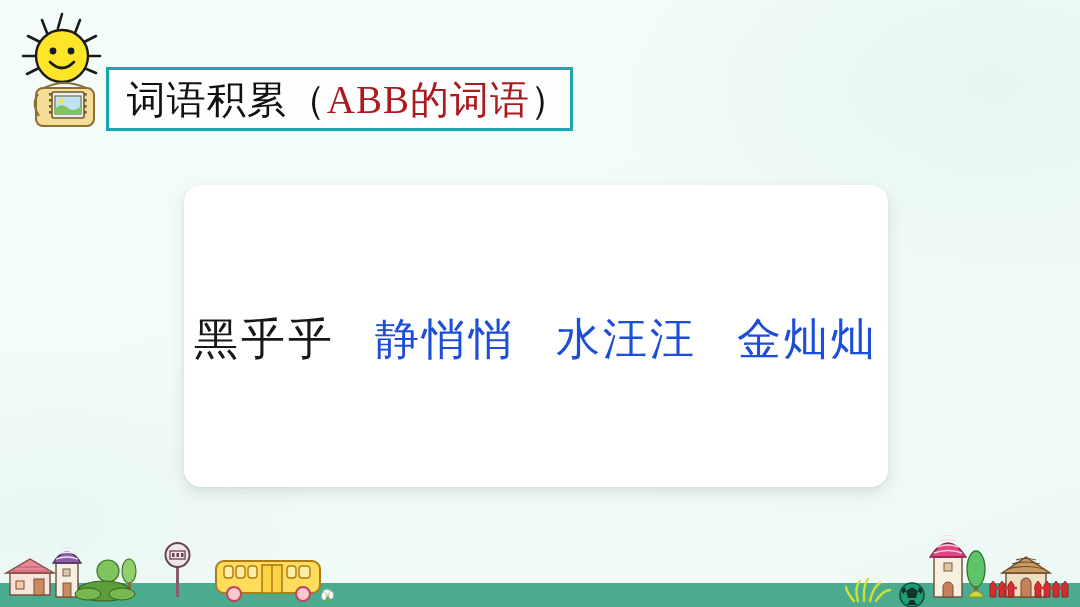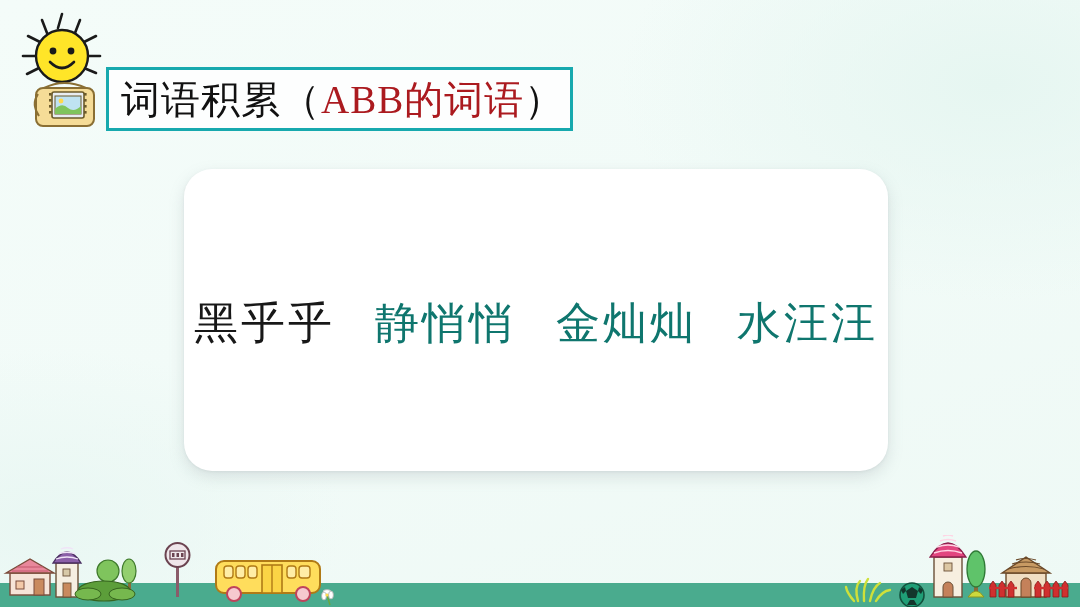--- a/index.html
+++ b/index.html
@@ -41,43 +41,43 @@
     position: absolute;
     left: 106px;
     top: 67px;
     width: 467px;
     height: 64px;
     box-sizing: border-box;
     border: 3px solid #17a9ae;
     background: #fdfefe;
     display: flex;
     align-items: center;
-    justify-content: flex-start;
+    justify-content: flex-end;
     padding-left: 12px;
   }
   #title-text {
     font-family: "Liberation Serif", "DejaVu Serif", serif;
     font-size: 39px;
     line-height: 1;
     letter-spacing: 1px;
     color: #111111;
     white-space: nowrap;
     font-weight: 500;
   }
   #title-text .accent { color: #ab1a1f; }
 
   
   #word-card {
     position: absolute;
     left: 184px;
-    top: 169px;
+    top: 185px;
     width: 704px;
     height: 302px;
     background: #ffffff;
-    border-radius: 28px;
+    border-radius: 17px;
     box-shadow: 0 6px 16px rgba(120,130,140,0.20), 0 1px 3px rgba(120,130,140,0.12);
   }
   #word-rows {
     position: absolute;
     left: 0;
     top: 0;
     width: 704px;
     height: 302px;
     display: flex;
     flex-direction: column;
@@ -94,21 +94,21 @@
     white-space: nowrap;
   }
   .word {
     font-family: "Liberation Serif", "DejaVu Serif", serif;
     font-size: 44px;
     line-height: 1;
     letter-spacing: 3px;
     font-weight: 500;
   }
   .word.black { color: #181818; }
-  .word.red   { color: #0f766e; }
+  .word.red   { color: #1d4ed8; }
 
   
   #ground {
     position: absolute;
     left: 0;
     bottom: 0;
     width: 1080px;
     height: 24px;
     background: #4aab8e;
   }
@@ -179,22 +179,22 @@
       <span>词语积累（</span><span class="accent">ABB的词语</span><span>）</span>
     </div>
   </div>
 
   <div id="word-card">
     <div id="word-rows">
 
       <div class="word-row">
         <span class="word black">黑乎乎</span>
         <span class="word red">静悄悄</span>
+        <span class="word red">水汪汪</span>
         <span class="word red">金灿灿</span>
-        <span class="word red">水汪汪</span>
       </div>
 
 
     </div>
   </div>
 
   <div id="ground"></div>
 
   <div id="scenery-left">
     <svg viewBox="0 0 340 72" xmlns="http://www.w3.org/2000/svg">

